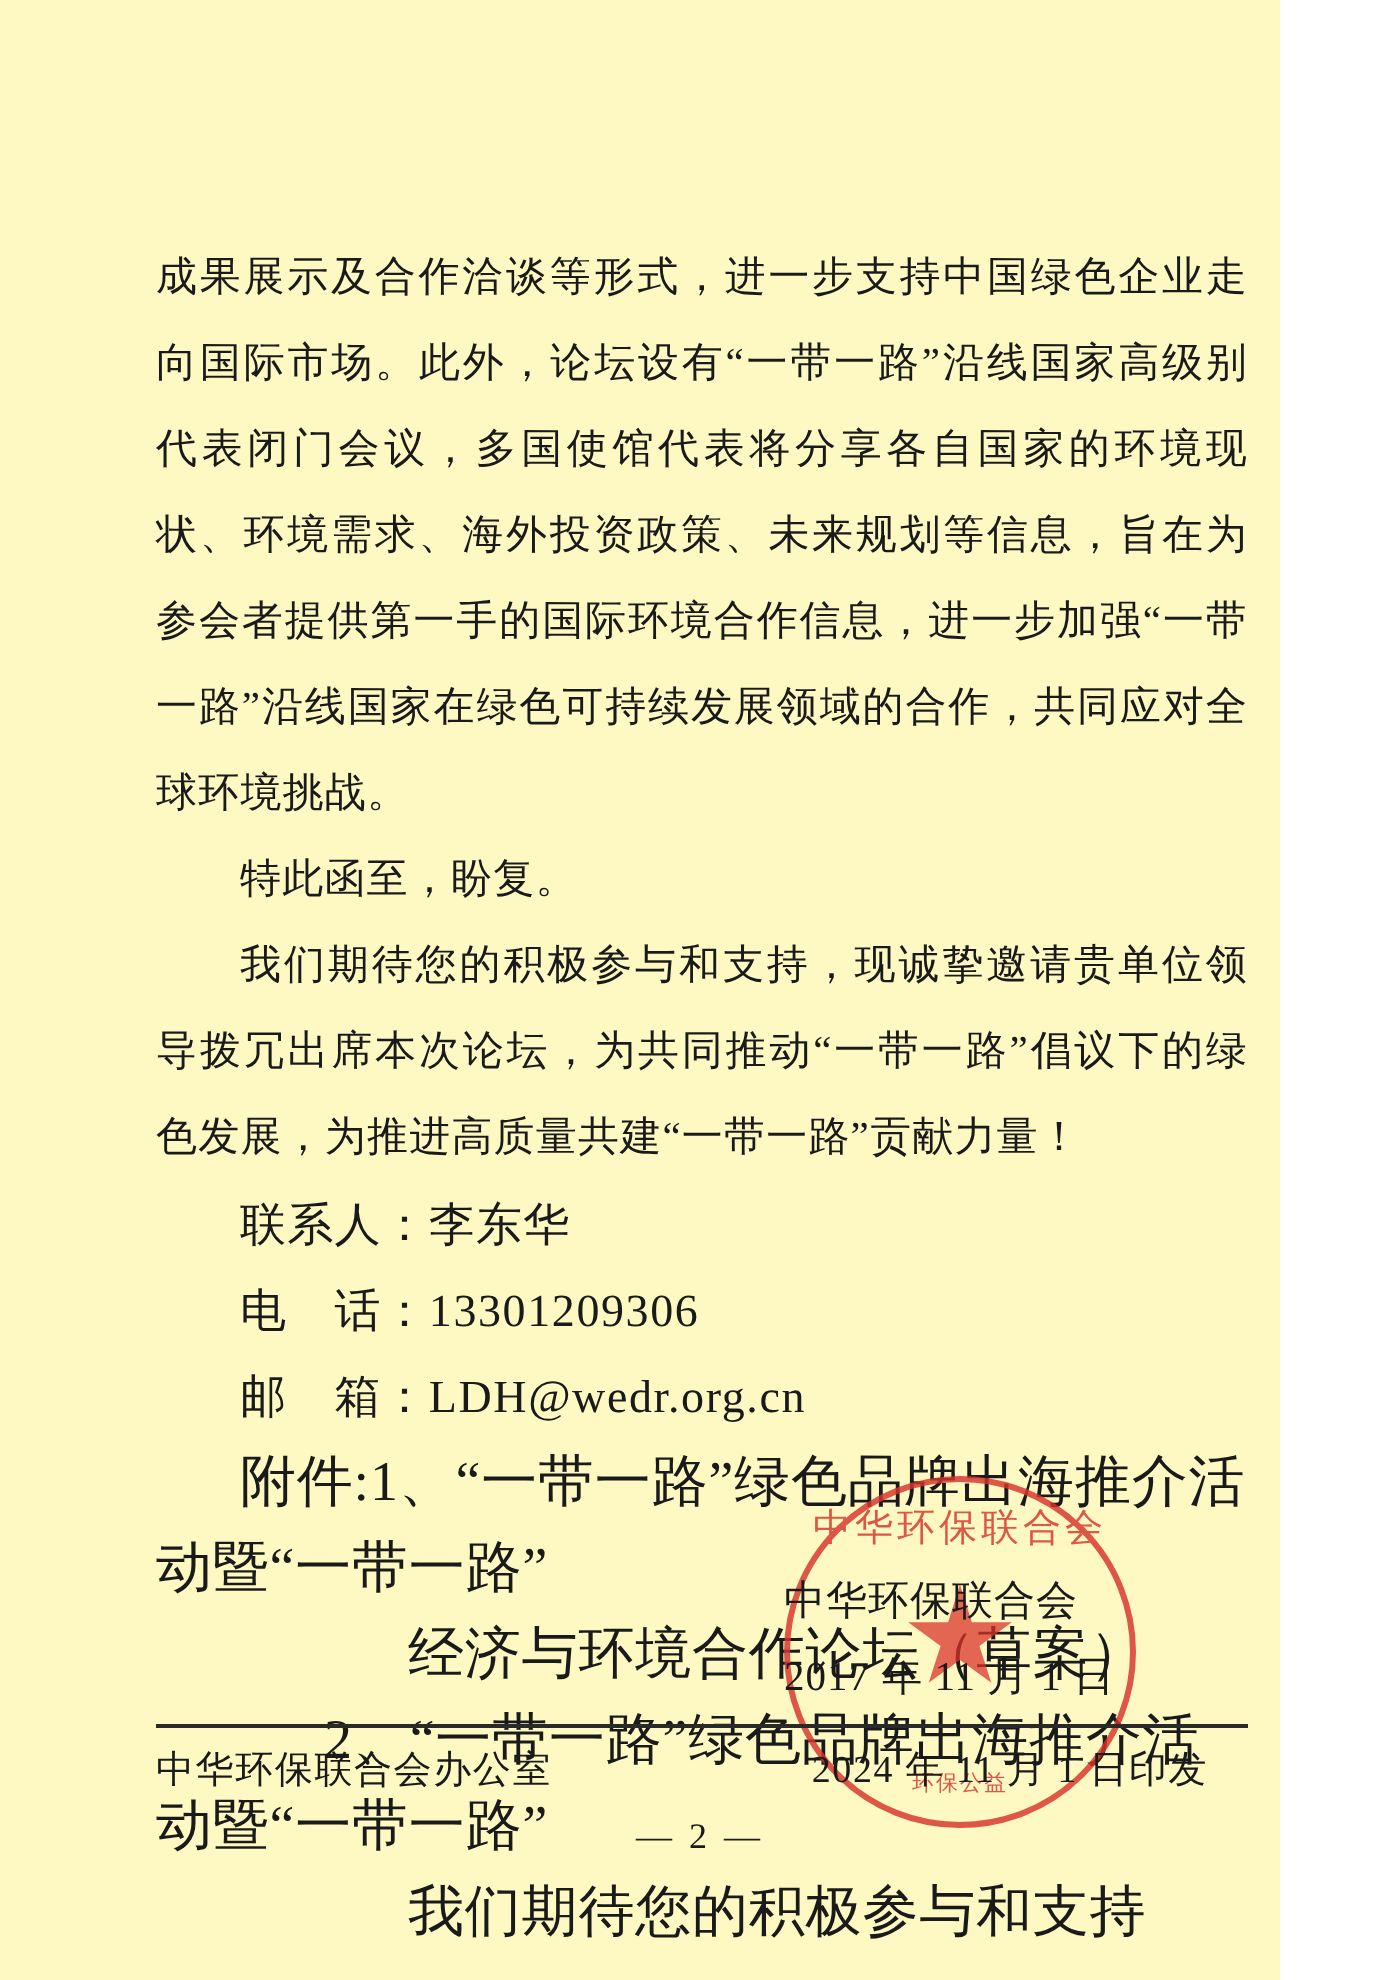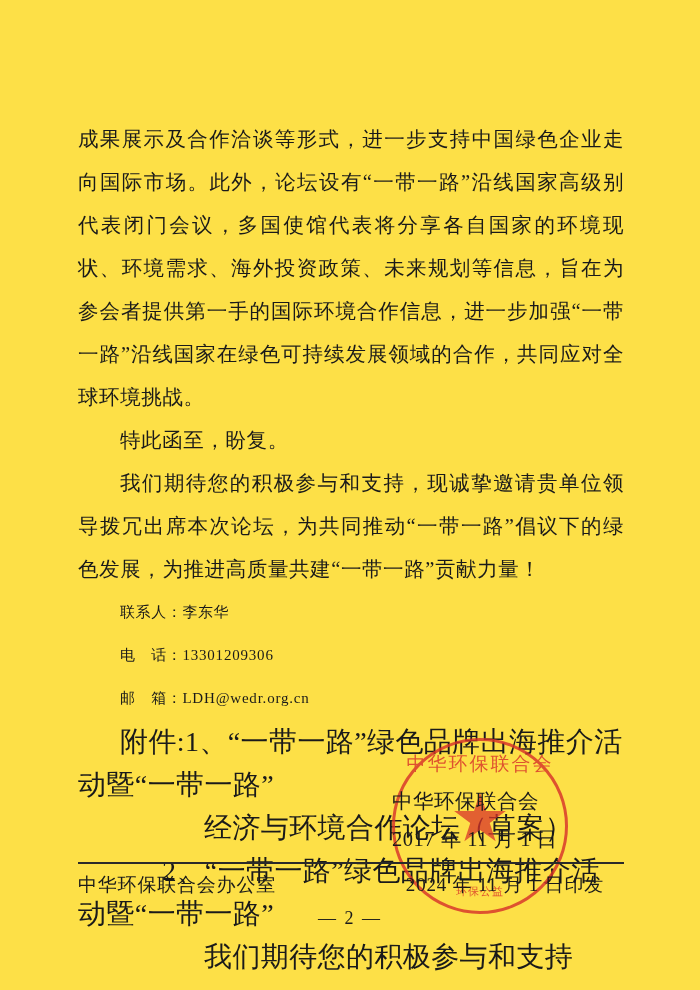--- a/index.html
+++ b/index.html
@@ -9,44 +9,44 @@
   body {
     width: 700px;
     height: 990px;
     background: #ffffff;
     font-family: "Liberation Serif", serif;
     color: #1a1a1a;
     overflow: hidden;
   }
   .page {
     position: relative;
-    width: 700px;
+    width: 640px;
     height: 990px;
-    background: #fde047;
+    background: #fef9c3;
   }
   .content {
     position: absolute;
     left: 78px;
     top: 118px;
     width: 546px;
   }
   .para {
     font-size: 20.5px;
     line-height: 43px;
     letter-spacing: 0.6px;
     text-align: justify;
     text-justify: inter-ideograph;
     margin: 0 0 0 0;
     font-family: "Liberation Serif", serif;
   }
   .para.indent {
     text-indent: 42px;
   }
   .contact-line {
-    font-size: 15px;
+    font-size: 23px;
     line-height: 43px;
     letter-spacing: 0.6px;
     text-indent: 42px;
   }
   .contact-line .mono {
     font-family: "Liberation Serif", serif;
     letter-spacing: 0.8px;
   }
   .attach-block {
     font-size: 28px;

